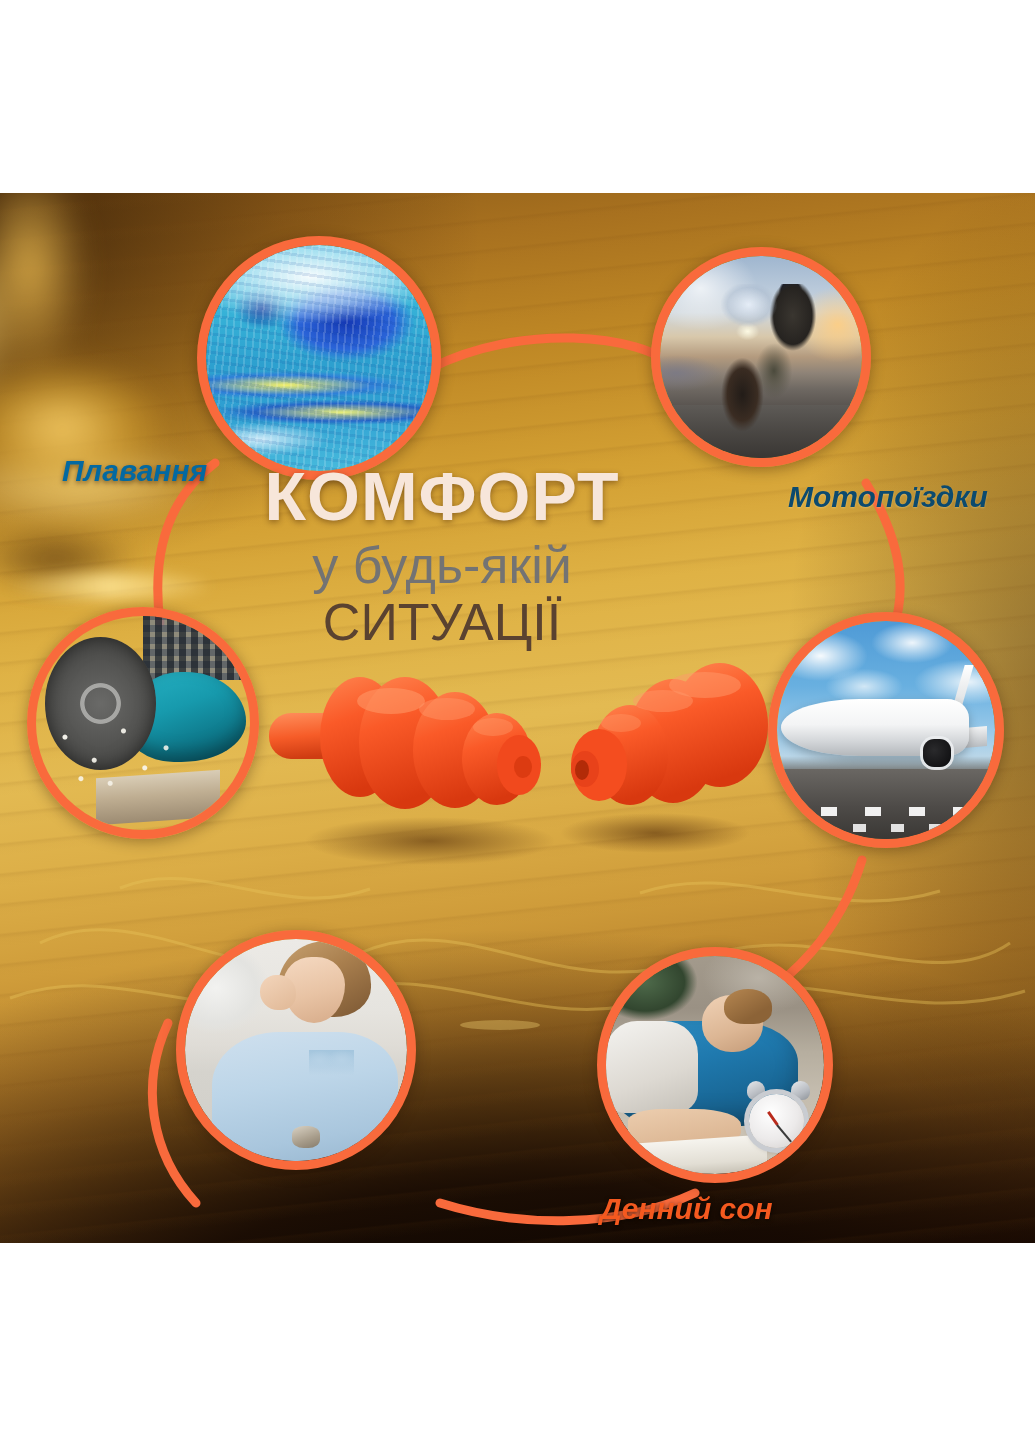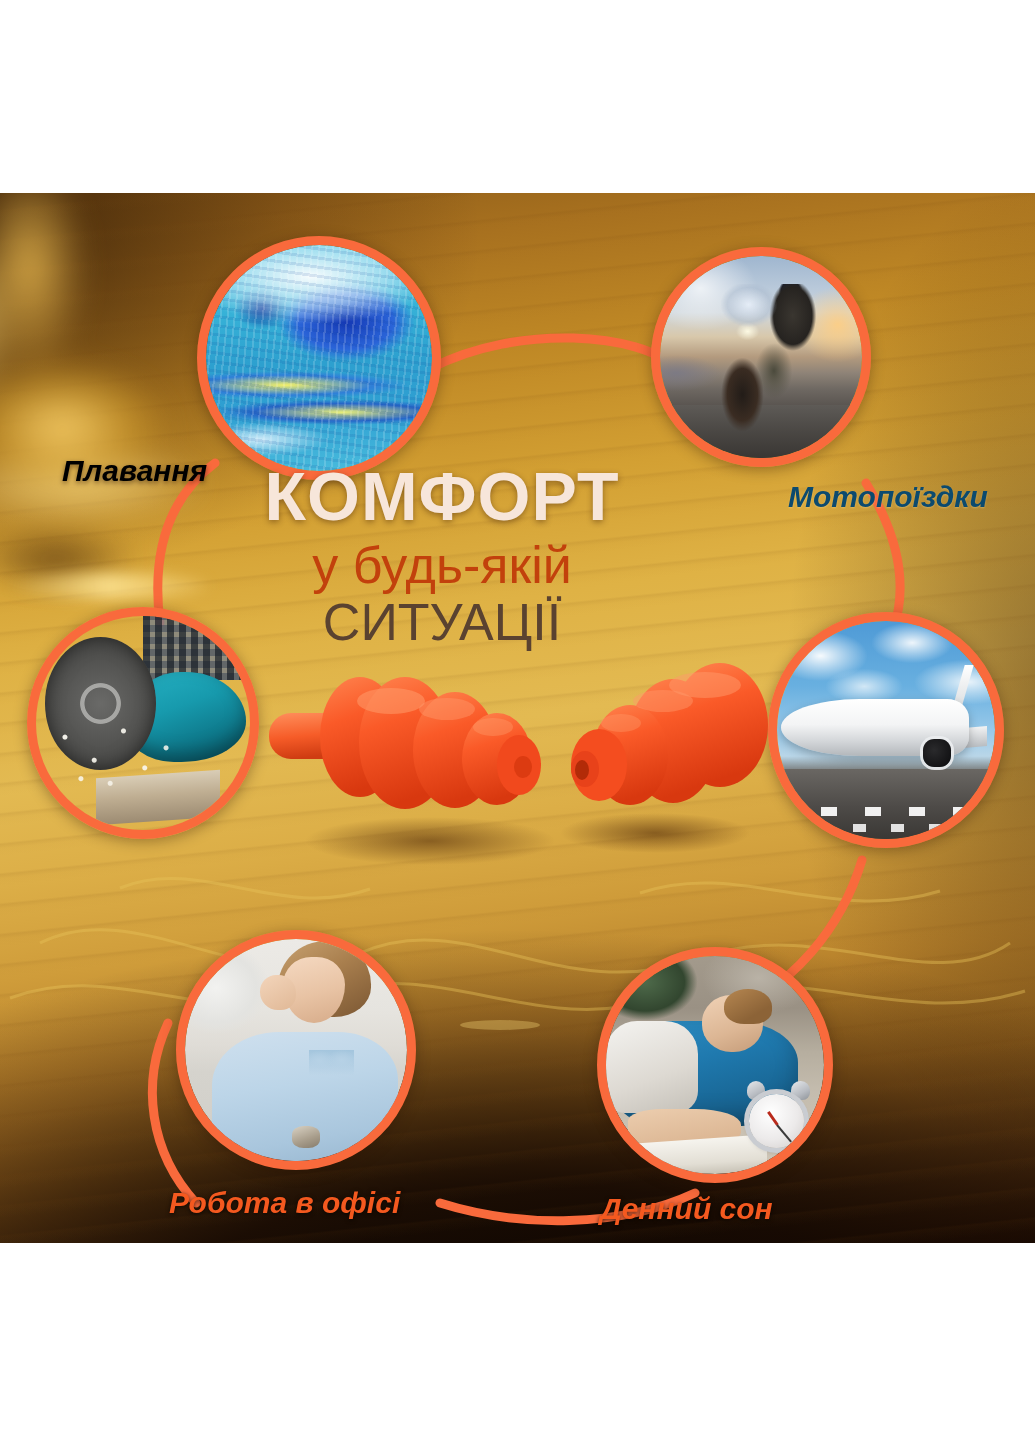--- a/index.html
+++ b/index.html
@@ -500,21 +500,21 @@
     letter-spacing: 1px;
     color: #f7e6da;
     line-height: 1.0;
     text-shadow: 0 2px 6px rgba(60,26,4,0.45);
     font-family: "Liberation Sans", sans-serif;
   }
   .h-sub1 {
     display: block;
     font-size: 52px;
     font-weight: 400;
-    color: #c2410c;
+    color: #737373;
     line-height: 1.12;
     margin-top: 6px;
     font-family: "Liberation Sans", sans-serif;
   }
   .h-sub2 {
     display: block;
     font-size: 52px;
     font-weight: 400;
     color: #5a4230;
     line-height: 1.08;
@@ -523,21 +523,21 @@
 
   .cap {
     position: absolute;
     font-style: italic;
     font-weight: 700;
     font-size: 30px;
     white-space: nowrap;
     font-family: "Liberation Sans", sans-serif;
     pointer-events: none;
   }
-  .cap-light { color: #000000; text-shadow: 0 2px 5px rgba(40,16,2,0.55); text-align: center; }
+  .cap-light { color: #0369a1; text-shadow: 0 2px 5px rgba(40,16,2,0.55); text-align: center; }
   .cap-dark  { color: #0c4a6e; text-shadow: 0 1px 2px rgba(255,228,160,0.35); }
   .cap-orange{ color: #f4591f; text-shadow: 0 1px 4px rgba(0,0,0,0.7); }
 
   .cap-swim  { left: 62px;  top: 454px; }
   .cap-moto  { left: 788px; top: 480px; }
   .cap-saw   { left: 27px;  top: 852px; }
   .cap-plane { left: 748px; top: 852px; }
   .cap-office{ left: 169px; top: 1186px; }
   .cap-sleep { left: 600px; top: 1192px; }
 
@@ -700,16 +700,15 @@
   </svg>
 
   <div class="headline">
     <span class="h-main">КОМФОРТ</span>
     <span class="h-sub1">у будь-якій</span>
     <span class="h-sub2">СИТУАЦІЇ</span>
   </div>
 
   <div class="cap cap-light cap-swim">Плавання</div>
   <div class="cap cap-dark  cap-moto">Мотопоїздки</div>
-  <div class="cap cap-orange cap-office">Робота в офісі</div>
   <div class="cap cap-orange cap-sleep">Денний сон</div>
 
 </div>
 
 </body></html>

